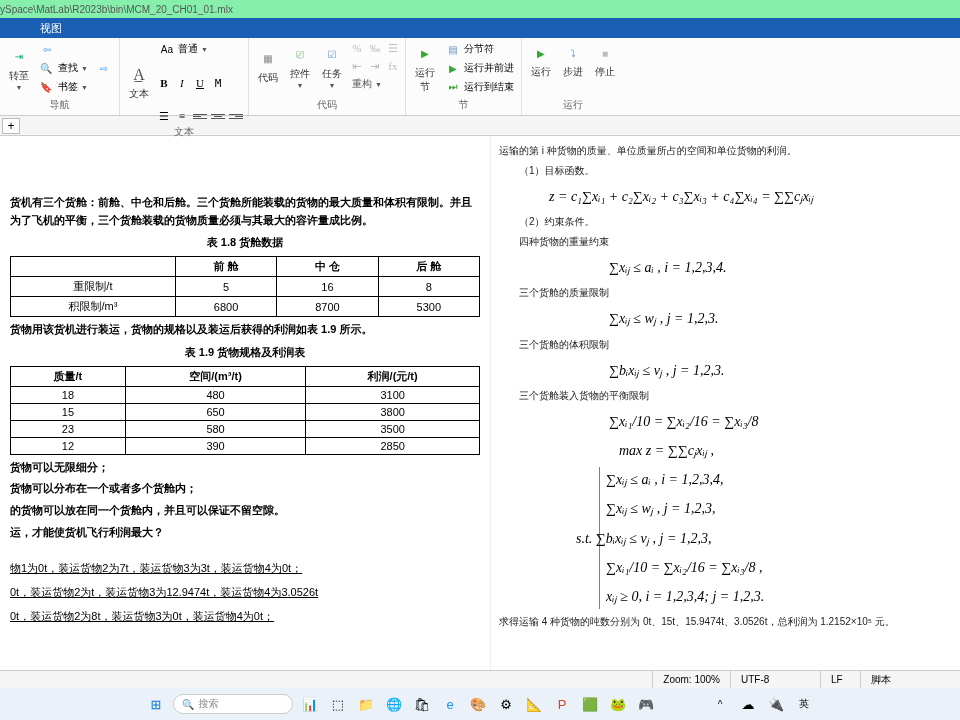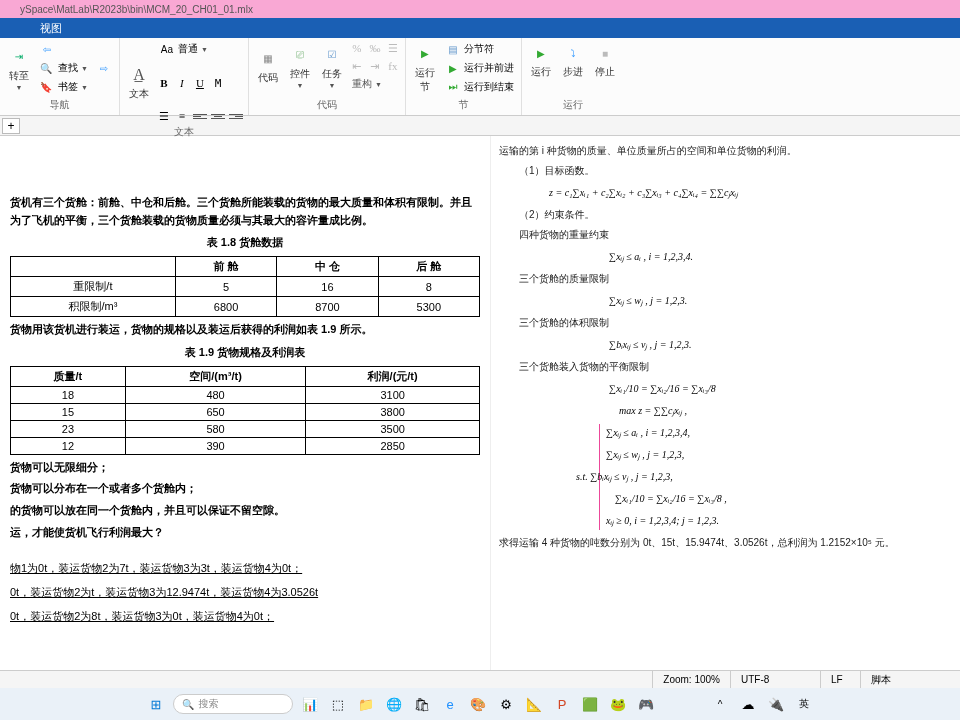--- a/index.html
+++ b/index.html
@@ -1,38 +1,38 @@
 <!DOCTYPE html>
 <html><head>
 <meta charset="utf-8">
 <style>
 * { margin: 0; padding: 0; box-sizing: border-box; font-family: "Microsoft YaHei", sans-serif; }
 body { width: 960px; height: 720px; overflow: hidden; background: #fff; font-size: 11px; }
-.titlebar { height: 18px; background: #f9a8d4; color: #555; padding: 2px 20px; font-size: 10px; display: flex; align-items: center; }
+.titlebar { height: 18px; background: #86efac; color: #555; padding: 2px 0; font-size: 10px; display: flex; align-items: center; }
 .menubar { height: 20px; background: #1a5fb4; color: #fff; display: flex; align-items: center; padding: 0 40px; font-size: 11px; }
 .toolbar { height: 78px; background: #fcfcfc; border-bottom: 1px solid #ccc; display: flex; }
 .tool-group { display: flex; flex-direction: column; align-items: center; border-right: 1px solid #e0e0e0; padding: 2px 4px; }
 .tool-group-label { font-size: 10px; color: #666; margin-top: auto; padding: 1px 0; }
 .tool-top { display: flex; flex-direction: column; align-items: center; flex: 1; }
 .tool-row { display: flex; gap: 2px; align-items: center; }
 .tool-btn { display: flex; flex-direction: column; align-items: center; padding: 2px 4px; cursor: pointer; color: #333; font-size: 10px; gap: 1px; }
 .tool-btn-h { display: flex; align-items: center; gap: 3px; padding: 1px 3px; cursor: pointer; font-size: 10px; }
 .icon { width: 16px; height: 16px; display: inline-flex; align-items: center; justify-content: center; }
 .icon-lg { width: 22px; height: 22px; }
 .dropdown-arrow { font-size: 7px; color: #555; }
 .tabstrip { height: 20px; background: #f5f5f5; border-bottom: 1px solid #ccc; display: flex; align-items: center; padding-left: 2px; }
 .tab-add { width: 18px; height: 16px; border: 1px solid #bbb; background: #fff; display: flex; align-items: center; justify-content: center; font-size: 12px; cursor: pointer; }
 .content { display: flex; height: 544px; overflow: hidden; }
 .left-pane { width: 490px; padding: 4px 10px; overflow: hidden; }
 .right-pane { flex: 1; padding: 4px 8px; border-left: 1px solid #eee; font-size: 10px; line-height: 1.8; }
 .doc-text { font-size: 11px; line-height: 1.6; margin: 4px 0; font-weight: bold; }
 .doc-title { text-align: center; font-weight: bold; margin: 6px 0; font-size: 11px; }
 table { border-collapse: collapse; width: 100%; margin: 4px 0; }
 th, td { border: 1px solid #000; padding: 2px 6px; text-align: center; font-size: 11px; }
-.math-block { margin: 4px 0 4px 50px; font-family: "Times New Roman", serif; font-style: italic; font-size: 10px; }
+.math-block { margin: 4px 0 4px 50px; font-family: "Times New Roman", serif; font-style: italic; font-size: 14px; }
 .right-text { font-size: 10px; margin: 2px 0; color: #222; }
 .result-line { font-size: 11px; line-height: 2; color: #000; margin: 2px 0; text-decoration: underline; }
 .statusbar { position: absolute; bottom: 32px; height: 18px; width: 100%; background: #f5f5f5; border-top: 1px solid #ccc; display: flex; align-items: center; font-size: 10px; }
 .status-item { border-left: 1px solid #ccc; padding: 0 10px; height: 100%; display: flex; align-items: center; }
 .status-spacer { flex: 1; }
 .taskbar { position: absolute; bottom: 0; height: 32px; width: 100%; background: #eaf1f8; display: flex; align-items: center; justify-content: center; gap: 6px; }
 .task-icon { width: 22px; height: 22px; display: flex; align-items: center; justify-content: center; border-radius: 3px; cursor: pointer; font-size: 13px; }
 .search-box { display: flex; align-items: center; background: #fff; border: 1px solid #ccc; border-radius: 12px; padding: 2px 8px; width: 120px; font-size: 10px; gap: 4px; }
 .fmt-btn { width: 16px; height: 16px; display: flex; align-items: center; justify-content: center; font-family: serif; cursor: pointer; }
 .align-icon { width: 14px; display: inline-block; }
@@ -302,21 +302,21 @@
     <p class="math-block" style="margin-left:110px;">∑xᵢⱼ ≤ wⱼ , j = 1,2,3.</p>
     <p class="right-text" style="margin-left:20px;">三个货舱的体积限制</p>
     <p class="math-block" style="margin-left:110px;">∑bᵢxᵢⱼ ≤ vⱼ , j = 1,2,3.</p>
     <p class="right-text" style="margin-left:20px;">三个货舱装入货物的平衡限制</p>
     <p class="math-block" style="margin-left:110px;font-style:italic;">∑xᵢ₁/10 = ∑xᵢ₂/16 = ∑xᵢ₃/8</p>
     <p class="math-block" style="margin-left:120px;">max z = ∑∑cⱼxᵢⱼ ,</p>
     <div style="border-left:1px solid #ec4899;margin-left:100px;padding-left:6px;">
       <p class="math-block" style="margin-left:0;">∑xᵢⱼ ≤ aᵢ ,   i = 1,2,3,4,</p>
       <p class="math-block" style="margin-left:0;">∑xᵢⱼ ≤ wⱼ ,   j = 1,2,3,</p>
       <p class="math-block" style="margin-left:-30px;">s.t.  ∑bᵢxᵢⱼ ≤ vⱼ ,   j = 1,2,3,</p>
-      <p class="math-block" style="margin-left:9px;">∑xᵢ₁/10 = ∑xᵢ₂/16 = ∑xᵢ₃/8 ,</p>
+      <p class="math-block" style="margin-left:0;">∑xᵢ₁/10 = ∑xᵢ₂/16 = ∑xᵢ₃/8 ,</p>
       <p class="math-block" style="margin-left:0;">xᵢⱼ ≥ 0,   i = 1,2,3,4; j = 1,2,3.</p>
     </div>
     <p class="right-text">求得运输 4 种货物的吨数分别为 0t、15t、15.9474t、3.0526t，总利润为 1.2152×10⁵ 元。</p>
   </div>
 </div>
 
 <div class="statusbar">
   <div class="status-spacer"></div>
   <div class="status-item">Zoom: 100%</div>
   <div class="status-item" style="width:90px;">UTF-8</div>

